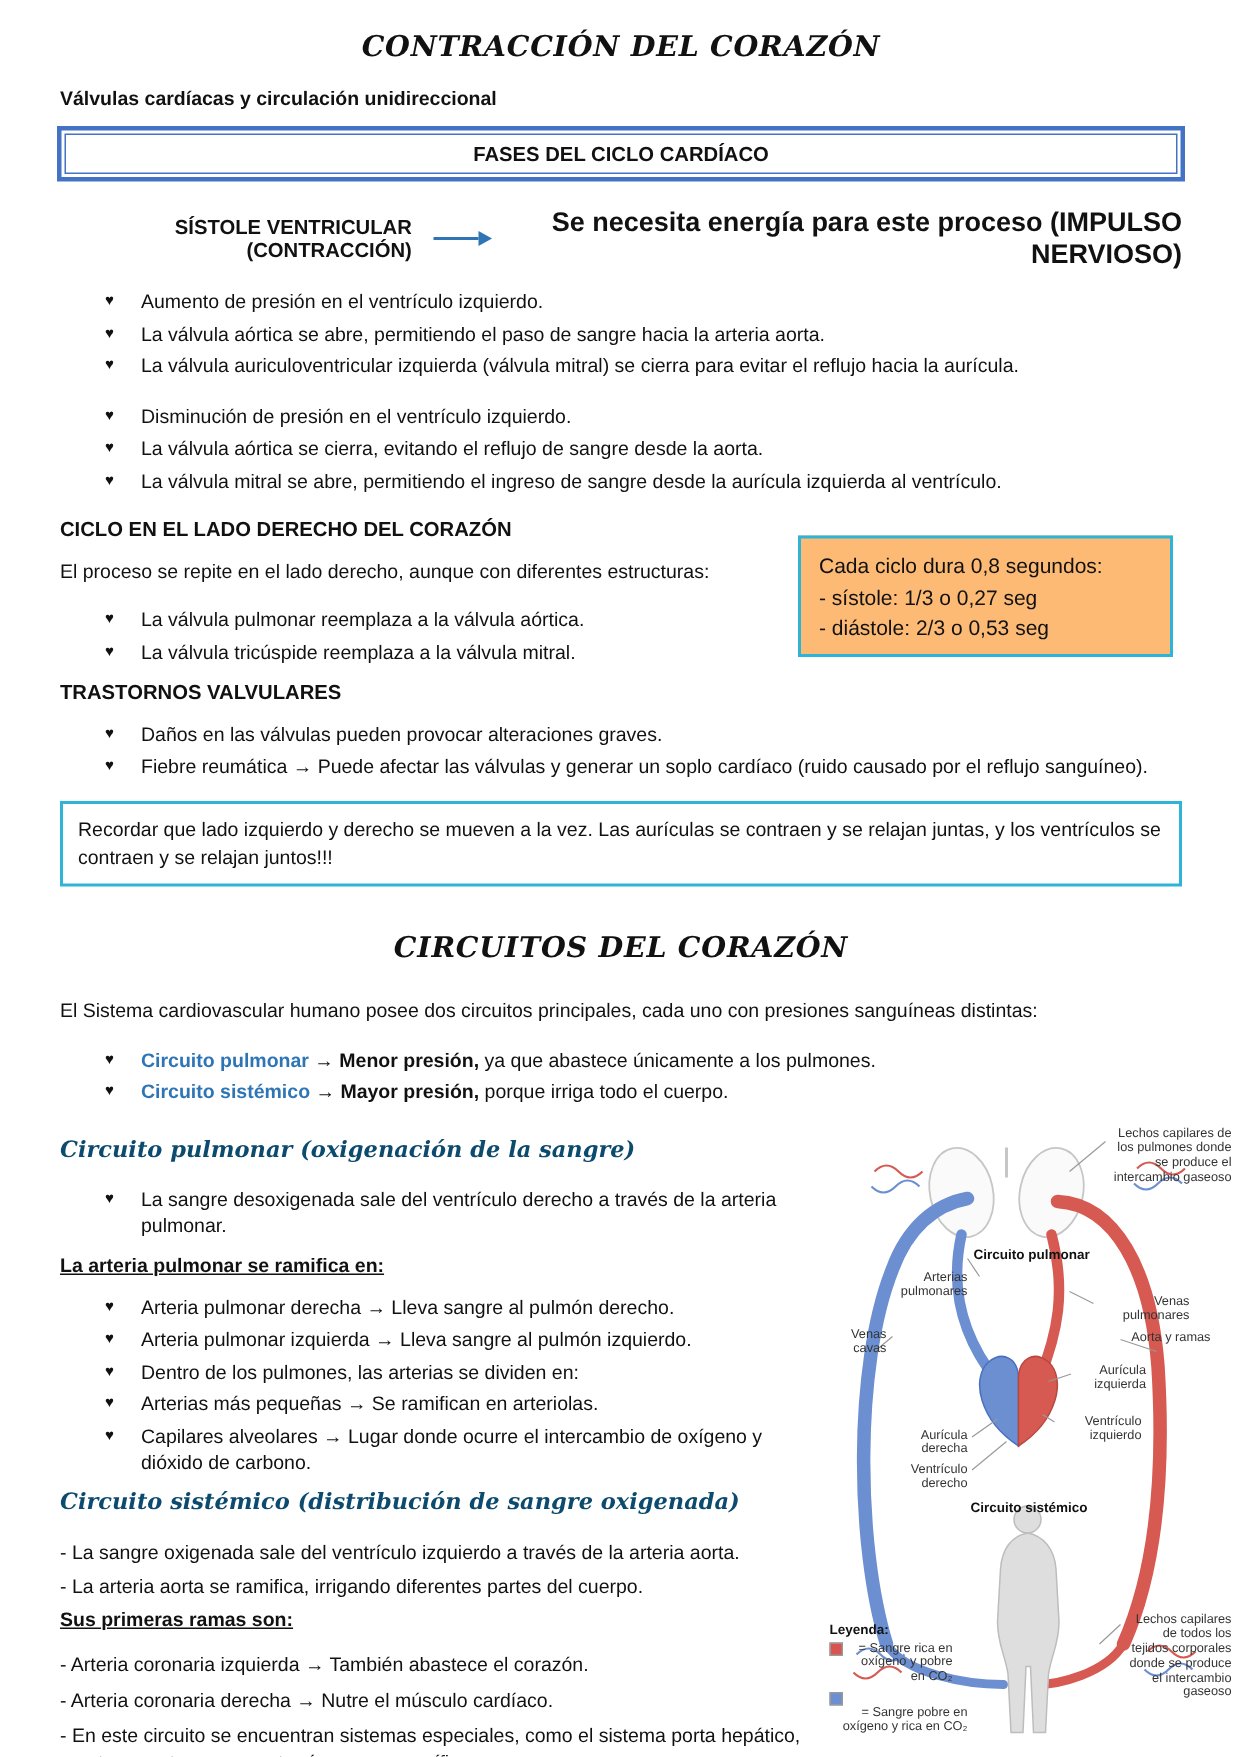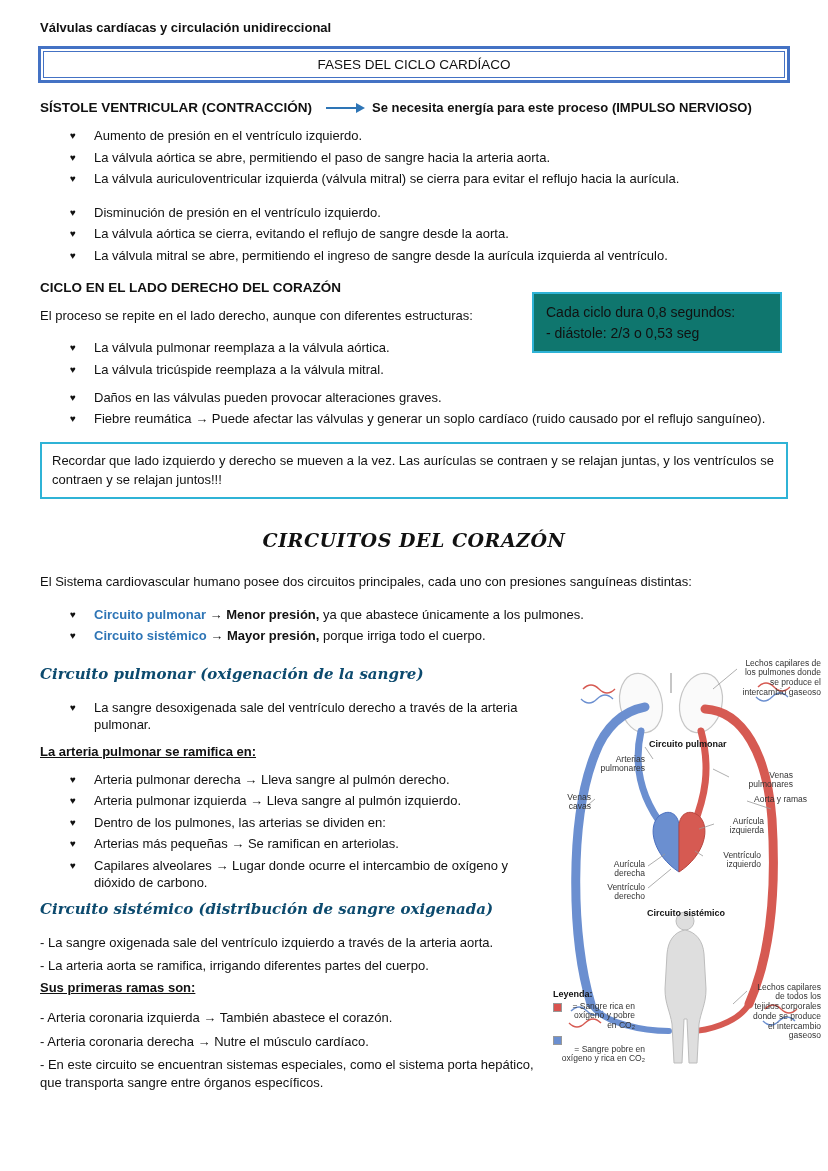--- a/index.html
+++ b/index.html
@@ -11,41 +11,41 @@
   .page { padding:20px 40px 0 40px; }
 
   .script-title {
     font-family:"DejaVu Serif", serif; font-style:italic; font-weight:bold;
     font-size:19px; text-align:center; letter-spacing:.5px; margin-bottom:16px;
   }
   .subtitle { font-weight:bold; font-size:13px; margin-bottom:16px; }
 
   .fases-box {
     border:1px solid #4472c4; outline:3px solid #4472c4; outline-offset:2px;
-    margin:4px 3px 22px 3px; padding:5px 20px; text-align:center; font-weight:normal; font-size:13.5px;
+    margin:4px 3px 22px 3px; padding:5px 20px; text-align:center; font-weight:bold; font-size:13.5px;
   }
 
   .sec-head { font-weight:bold; font-size:13.5px; }
   .sec-head-row { display:flex; align-items:center; margin:4px 0 12px 0;text-align:right; }
-  .sec-note { font-weight:bold; font-size:13px; }
+  .sec-note { font-weight:bold; font-size:18px; }
   .arrow { display:inline-flex; align-items:center; margin:0 7px 0 14px; }
   .arrow-shaft { width:30px; height:2px; background:#2e75b6; }
   .arrow-head { width:0; height:0; border-left:9px solid #2e75b6; border-top:5px solid transparent; border-bottom:5px solid transparent; }
 
   .sec-title { font-weight:bold; font-size:13.5px; margin:4px 0 12px 0; }
 
   .bullets { margin:0 0 16px 0; }
   .bullet { display:flex; margin:0 0 4px 30px; line-height:1.35; }
   .bullet .hrt { width:24px; flex:0 0 24px; font-size:10px; padding-top:2px; }
   .bullet .btxt { flex:1; }
 
   .rel { position:relative; }
   .timing-box {
     position:absolute; top:12px; right:6px; width:250px;
-    border:2px solid #2fb3d6; padding:8px 12px; font-size:14px; line-height:1.45; background:#0f766e;
+    border:2px solid #2fb3d6; padding:8px 12px; font-size:14px; line-height:1.45; background:#fdba74;
   }
 
   .reminder-box {
     border:2px solid #2fb3d6; padding:8px 10px; margin:14px 0 30px 0; line-height:1.45;
   }
 
   .intro { margin:0 0 14px 0; line-height:1.4; }
 
   .lead-blue { color:#2e75b6; font-weight:bold; }
   .b { font-weight:bold; }
@@ -67,20 +67,21 @@
   .legend-item { display:flex; }
   .sw { width:9px; height:9px; flex:0 0 9px; margin:1px 3px 0 0; border:1px solid #999; }
   .sw.red { background:#d9534f; }
   .sw.blue { background:#6b8fd0; }
 </style>
 </head>
 <body>
 
 <div class="page">
 
+  <h1 class="script-title">CONTRACCIÓN DEL CORAZÓN</h1>
   <div class="subtitle">Válvulas cardíacas y circulación unidireccional</div>
 
   <div class="fases-box">
     <span>FASES DEL CICLO CARDÍACO</span>
   </div>
 
   <div class="sec-head-row">
     <span class="sec-head">SÍSTOLE VENTRICULAR (CONTRACCIÓN)</span>
     <span class="arrow">
         <span class="arrow-shaft"></span>
@@ -126,24 +127,26 @@
           <span class="hrt">♥</span>
           <span class="btxt">La válvula pulmonar reemplaza a la válvula aórtica.</span>
         </div>
       <div class="bullet">
           <span class="hrt">♥</span>
           <span class="btxt">La válvula tricúspide reemplaza a la válvula mitral.</span>
         </div>
     </div>
     <div class="timing-box">
       <div>Cada ciclo dura 0,8 segundos:</div>
+      <div>- sístole: 1/3 o 0,27 seg</div>
       <div>- diástole: 2/3 o 0,53 seg</div>
     </div>
   </div>
 
+  <div class="sec-title">TRASTORNOS VALVULARES</div>
   <div class="bullets" style="margin-bottom:8px;">
     <div class="bullet">
         <span class="hrt">♥</span>
         <span class="btxt">Daños en las válvulas pueden provocar alteraciones graves.</span>
       </div>
     <div class="bullet">
         <span class="hrt">♥</span>
         <span class="btxt">Fiebre reumática → Puede afectar las válvulas y generar un soplo cardíaco (ruido causado por el reflujo sanguíneo).</span>
       </div>
   </div>

